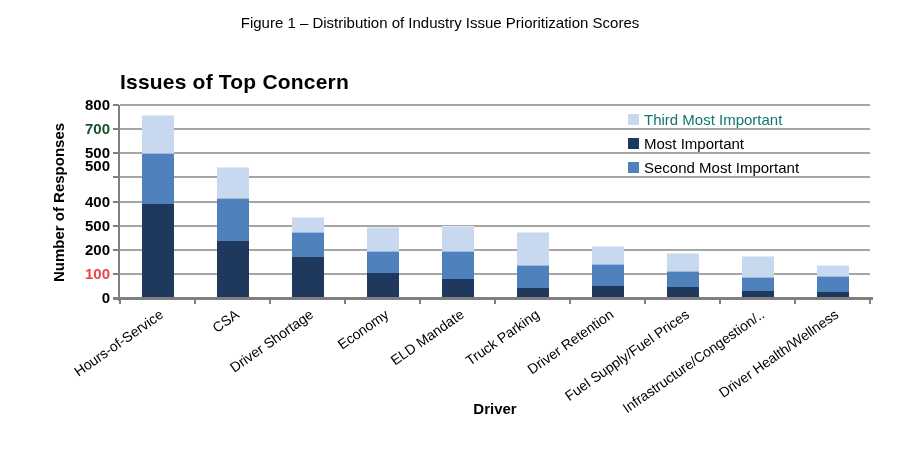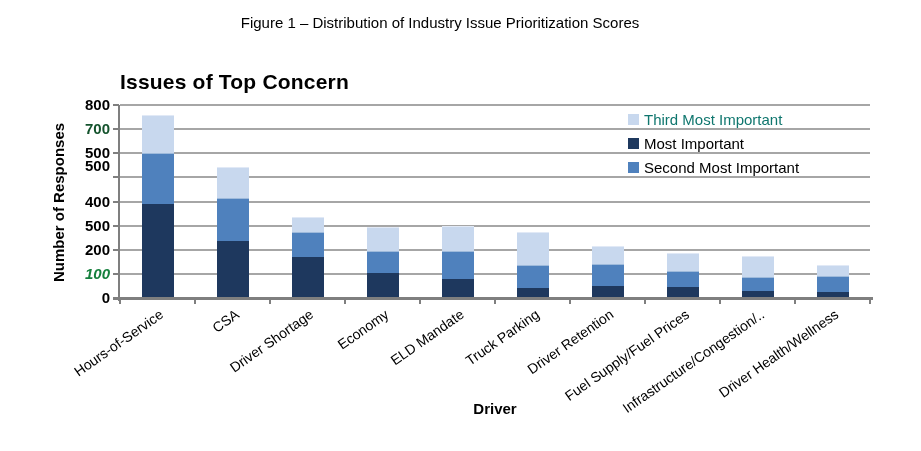--- a/index.html
+++ b/index.html
@@ -108,21 +108,21 @@
       <div class="tick" style="left: 419px; top: 300px; width: 2px; height: 4px; background: rgb(127, 127, 127);"></div>
       <div class="tick" style="left: 494px; top: 300px; width: 2px; height: 4px; background: rgb(127, 127, 127);"></div>
       <div class="tick" style="left: 569px; top: 300px; width: 2px; height: 4px; background: rgb(127, 127, 127);"></div>
       <div class="tick" style="left: 644px; top: 300px; width: 2px; height: 4px; background: rgb(127, 127, 127);"></div>
       <div class="tick" style="left: 719px; top: 300px; width: 2px; height: 4px; background: rgb(127, 127, 127);"></div>
       <div class="tick" style="left: 794px; top: 300px; width: 2px; height: 4px; background: rgb(127, 127, 127);"></div>
       <div class="tick" style="left: 869px; top: 300px; width: 2px; height: 4px; background: rgb(127, 127, 127);"></div>
     </div>
   <div id="ytick-layer">
       <div class="y-tick-label" style="left: 40px; top: 289px; color: rgb(0, 0, 0);">0</div>
-      <div class="y-tick-label" style="left: 40px; top: 264.875px; color: #15803d; font-style: italic;">100</div>
+      <div class="y-tick-label" style="left: 40px; top: 264.875px; color: #ef4444;">100</div>
       <div class="y-tick-label" style="left: 40px; top: 240.75px; color: rgb(0, 0, 0);">200</div>
       <div class="y-tick-label" style="left: 40px; top: 216.625px; color: rgb(0, 0, 0);">500</div>
       <div class="y-tick-label" style="left: 40px; top: 192.5px; color: rgb(0, 0, 0); text-align: right;">400</div>
       <div class="y-tick-label" style="left: 40px; top: 157px; color: rgb(0, 0, 0);">500</div>
       <div class="y-tick-label" style="left: 40px; top: 144.25px; color: rgb(0, 0, 0);">500</div>
       <div class="y-tick-label" style="left: 40px; top: 120.125px; color: #14532d;">700</div>
       <div class="y-tick-label" style="left: 40px; top: 96px; color: rgb(0, 0, 0);">800</div>
     </div>
   <div id="xtick-layer">
       <div class="x-tick-label" style="right: 763.5px; top: 306px; color: rgb(0, 0, 0);">Hours-of-Service</div>

